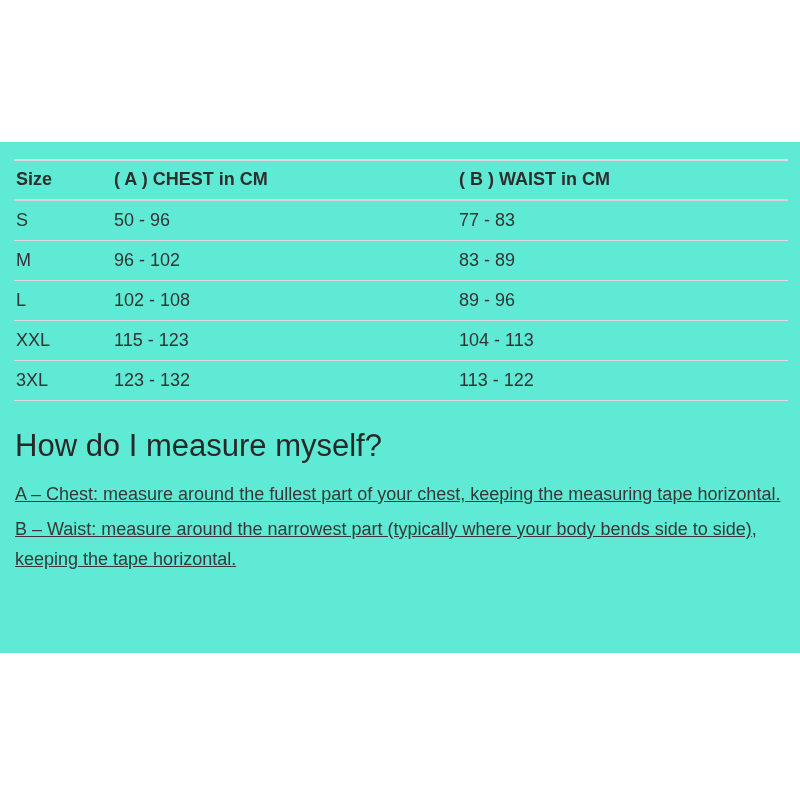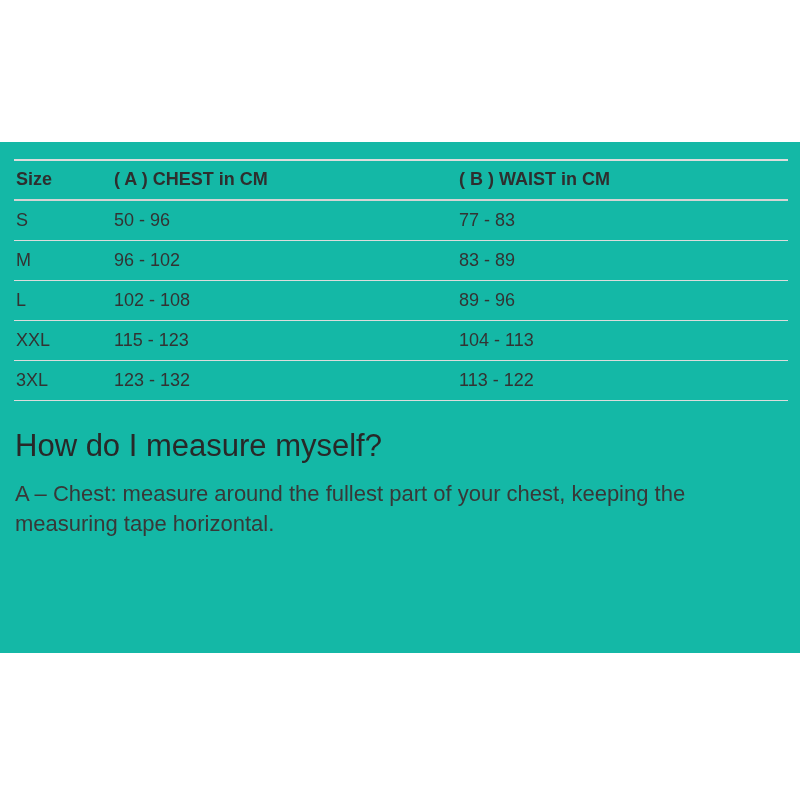--- a/index.html
+++ b/index.html
@@ -14,21 +14,21 @@
     font-family: "Liberation Sans", sans-serif;
     color: #333333;
     overflow: hidden;
   }
   .section-band {
     position: absolute;
     top: 142px;
     left: 0;
     width: 800px;
     height: 511px;
-    background: #14b8a6;
+    background: #5eead4;
     box-sizing: border-box;
     padding: 17px 12px 0 14px;
   }
   table.size-chart {
     width: 100%;
     border-collapse: collapse;
     font-size: 18px;
     color: #333333;
     table-layout: fixed;
   }
@@ -50,24 +50,25 @@
   }
   h2.measure-heading {
     margin: 27px 0 15px 1px;
     font-size: 31px;
     font-weight: 400;
     color: #282828;
     letter-spacing: 0;
   }
   p.instruction {
     margin: 0 0 5px 1px;
-    font-size: 22px;
+    font-size: 18px;
     line-height: 30px;
     color: #383838;
     max-width: 772px;
+    text-decoration: underline;
   }
 </style>
 </head>
 <body>
 
 <div class="section-band">
 
   <table class="size-chart">
     <colgroup>
       <col class="c1">
@@ -107,14 +108,15 @@
         <td>123 - 132</td>
         <td>113 - 122</td>
       </tr>
     </tbody>
   </table>
 
   <h2 class="measure-heading">How do I measure myself?</h2>
 
   <p class="instruction">A – Chest: measure around the fullest part of your chest, keeping the measuring tape horizontal.</p>
 
+  <p class="instruction">B – Waist: measure around the narrowest part (typically where your body bends side to side), keeping the tape horizontal.</p>
 
 </div>
 
 </body></html>

